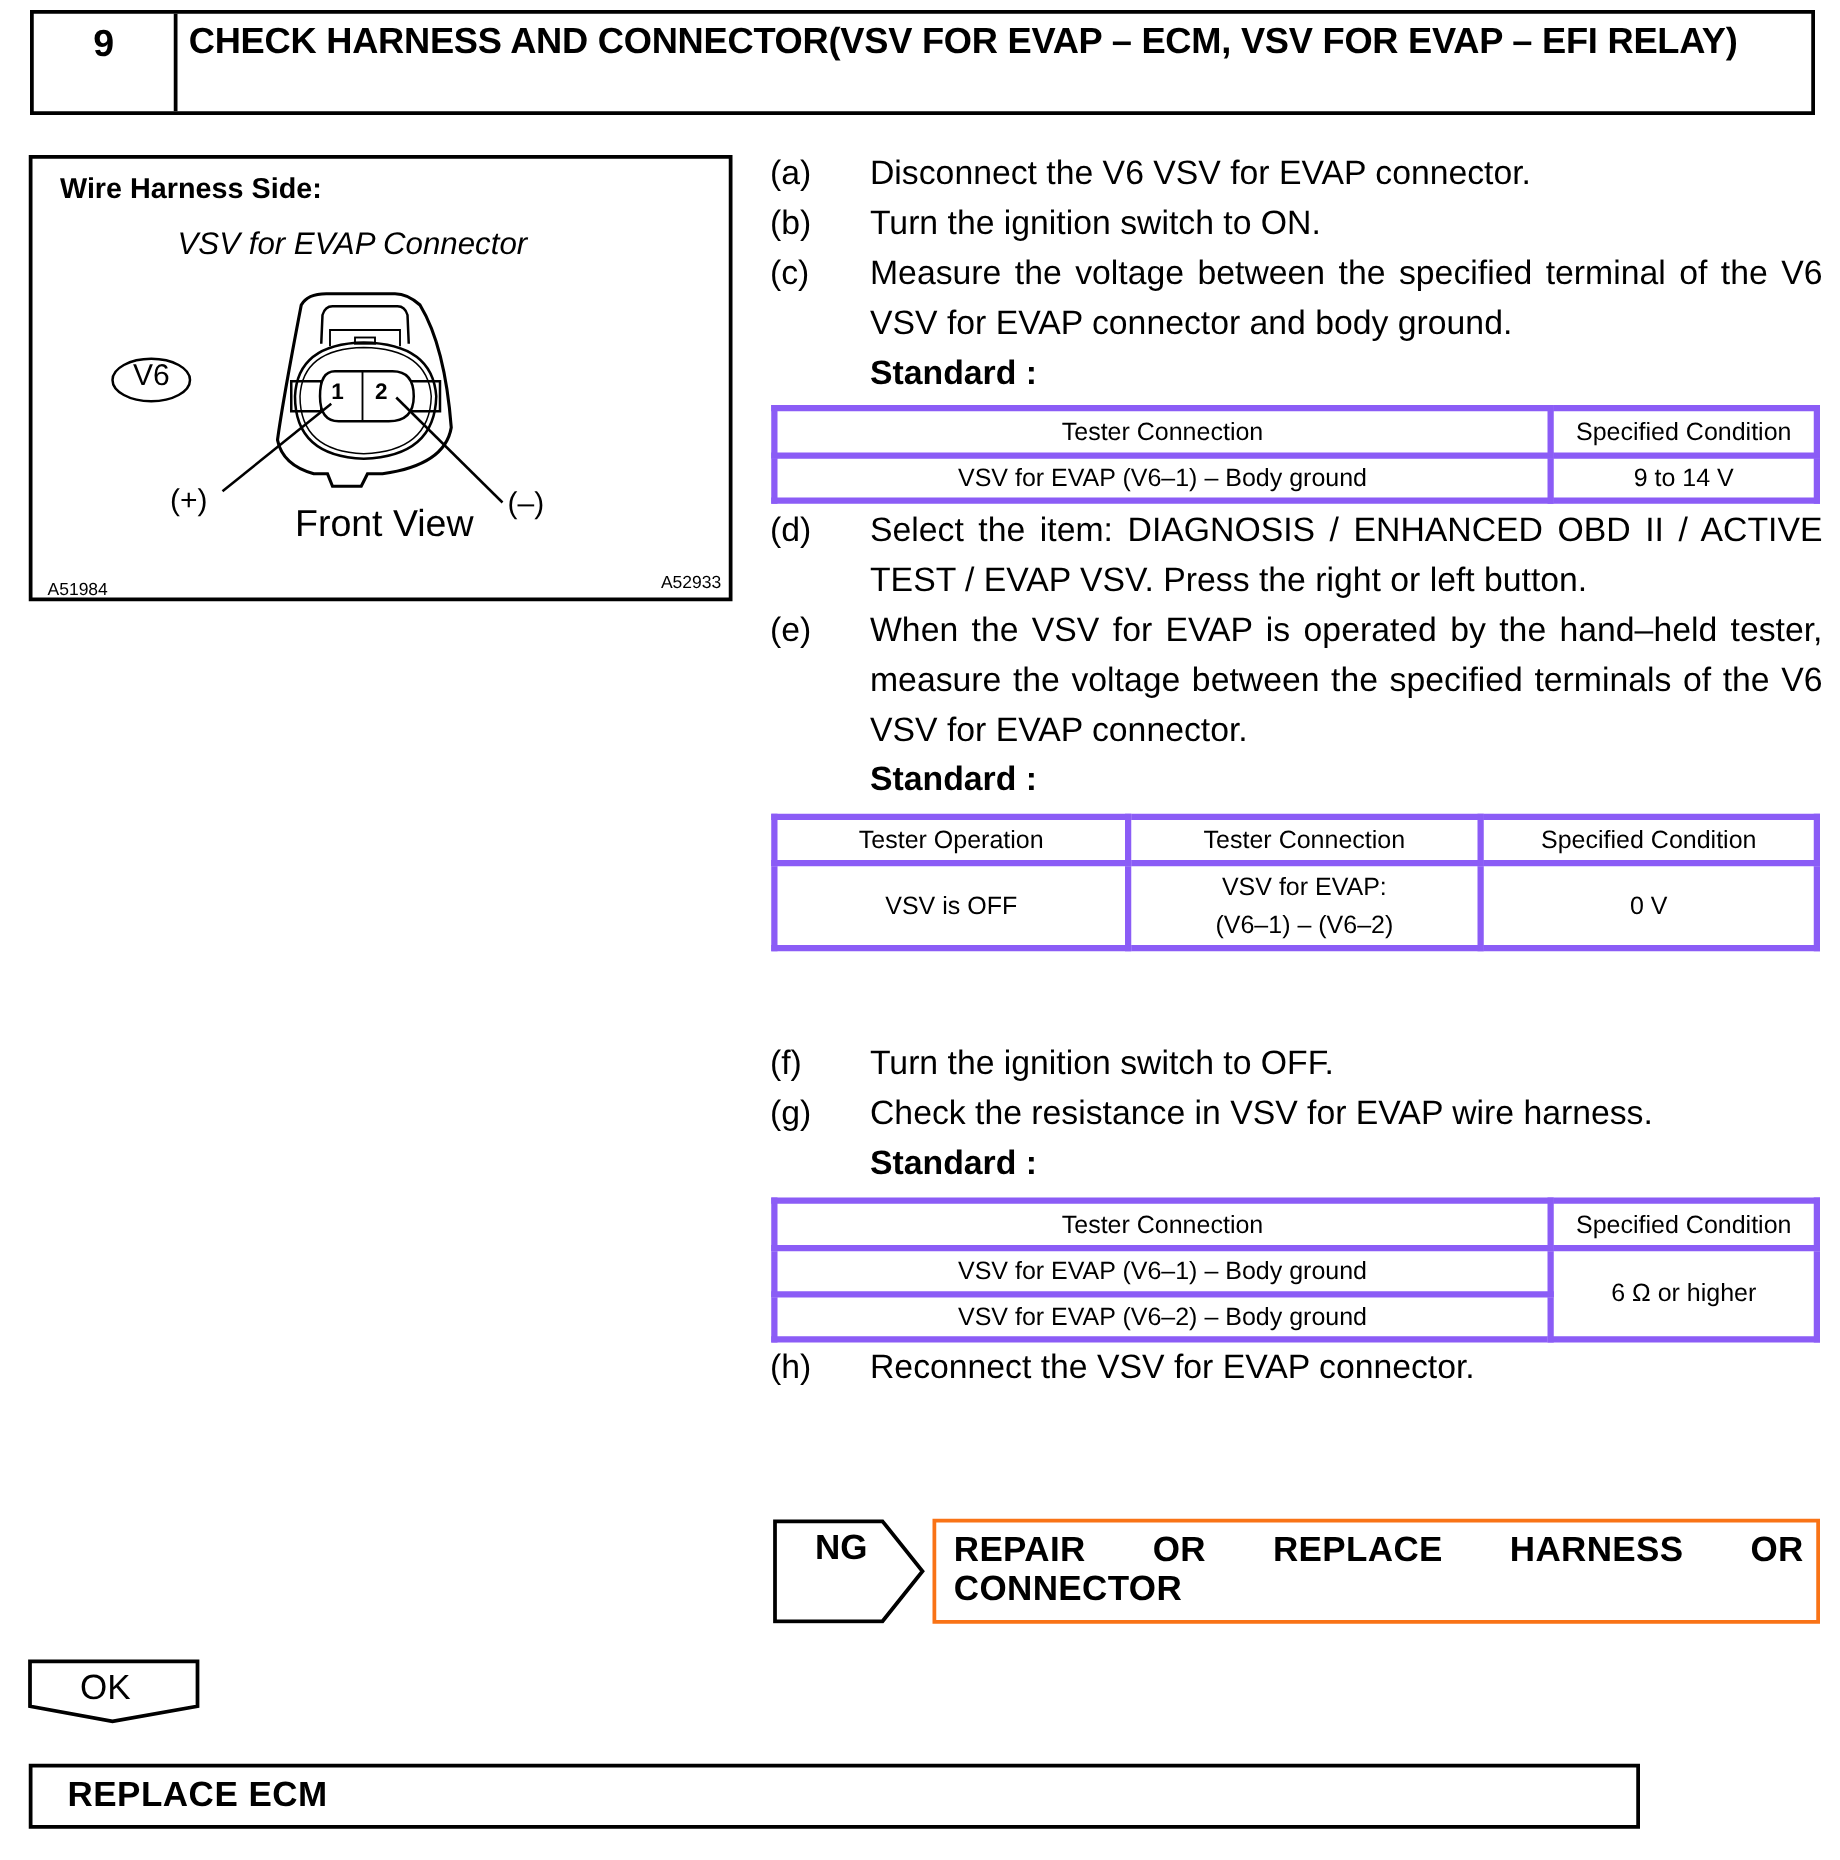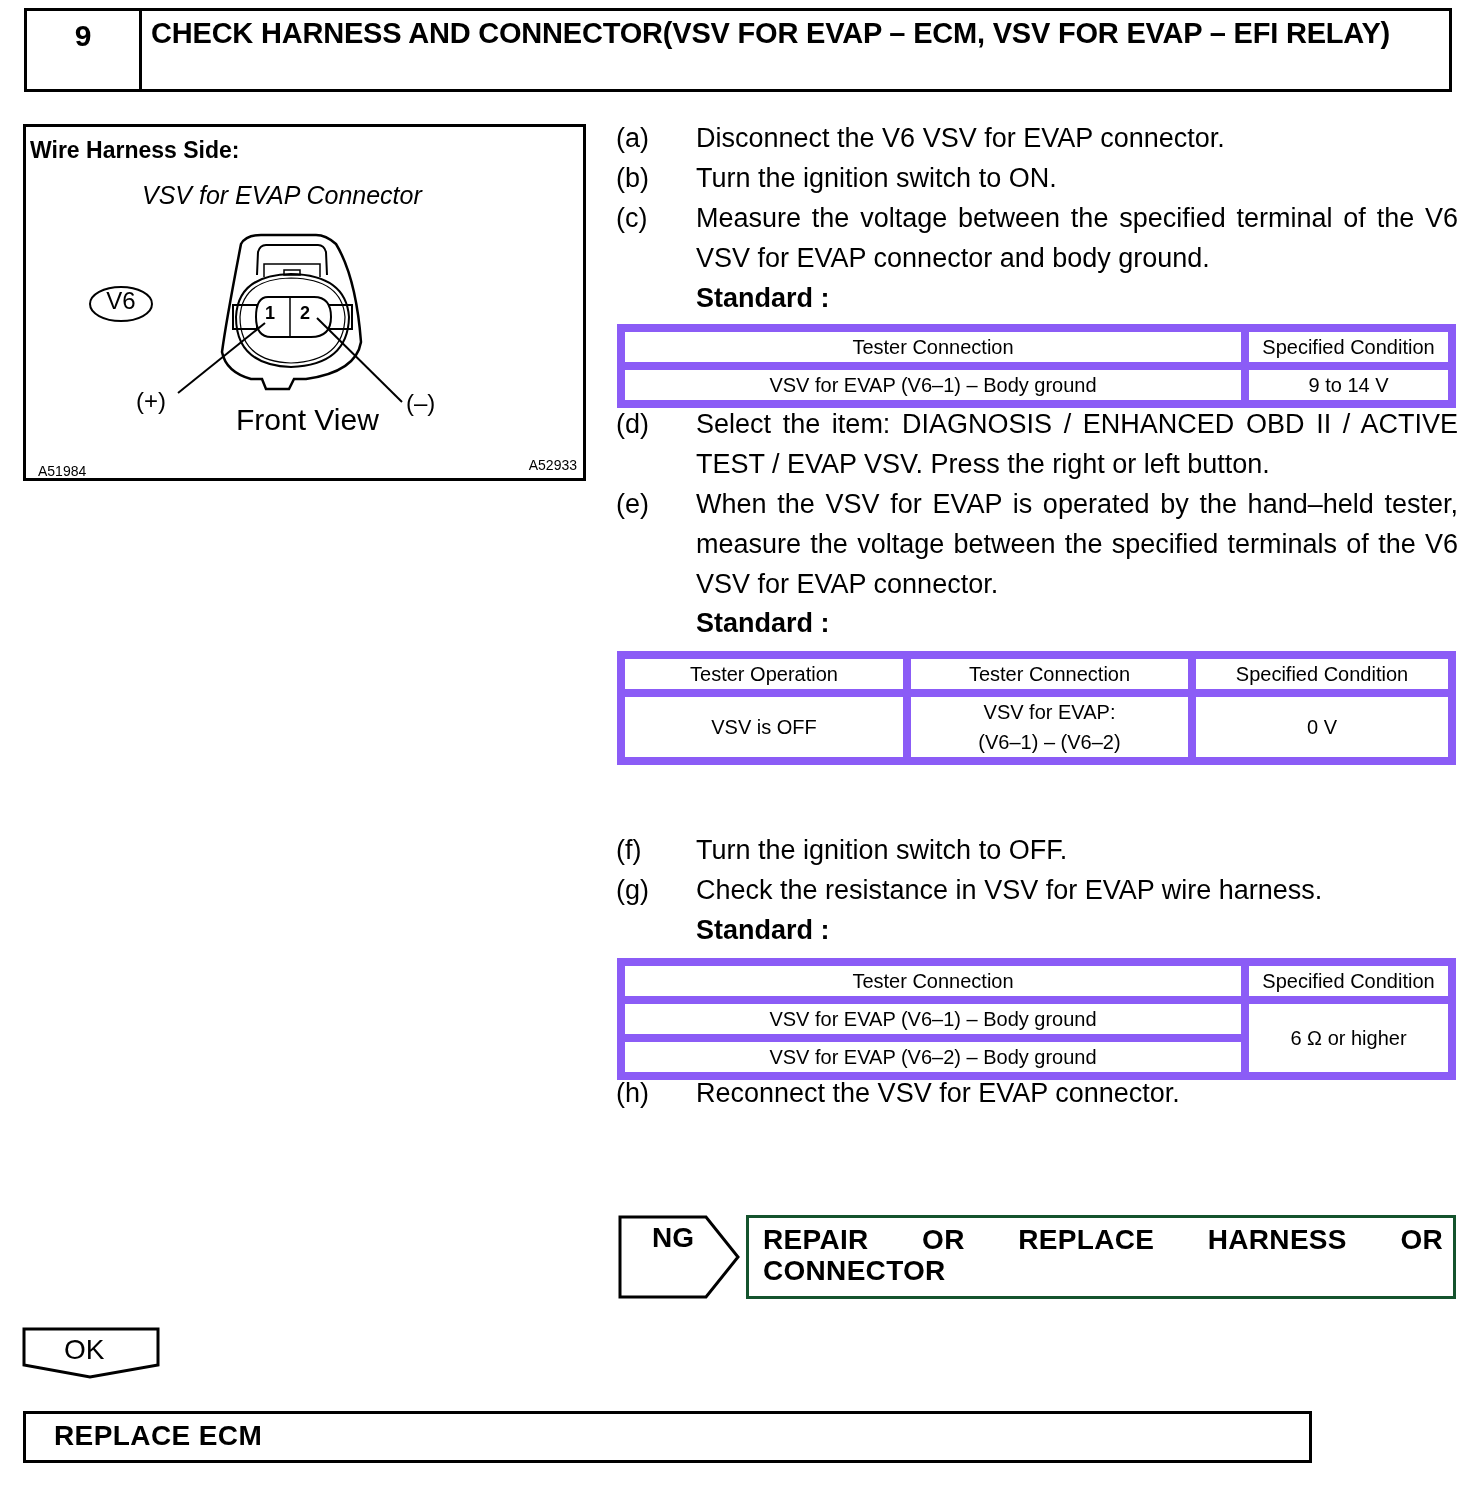--- a/index.html
+++ b/index.html
@@ -11,44 +11,44 @@
   #header { left: 24px; top: 8px; width: 1428px; height: 84px; border: 3px solid #000; box-sizing: border-box; }
   #step-num { position: absolute; left: 0; top: 0; width: 112px; height: 78px; border-right: 3px solid #000;
               font-weight: bold; font-size: 30px; text-align: center; line-height: 50px; }
   #step-title { position: absolute; left: 124px; top: 6px; right: 20px; font-weight: bold; font-size: 29px;
                 line-height: 33px; letter-spacing: -0.2px; }
 
   
   #figure { left: 23px; top: 124px; width: 563px; height: 357px; border: 3px solid #000; box-sizing: border-box; }
   #fig-svg { position: absolute; left: 0; top: 0; }
   .fig-text { position: absolute; white-space: nowrap; }
-  #fig-heading { left: 4px; top: 10px; font-weight: bold; font-size: 23px; }
+  #fig-heading { left: 22px; top: 10px; font-weight: bold; font-size: 23px; }
   #fig-subtitle { left: 116px; top: 54px; font-size: 25px; font-style: italic; }
   #fig-front { left: 210px; top: 276px; font-size: 30px; }
   #fig-plus { left: 110px; top: 260px; font-size: 24px; }
   #fig-minus { left: 380px; top: 262px; font-size: 24px; }
   #fig-code-left { left: 12px; top: 336px; font-size: 14px; }
   #fig-code-right { right: 6px; top: 330px; font-size: 14px; }
   #fig-v6 { left: 66px; top: 160px; font-size: 24px; width: 58px; text-align: center; }
   .pin-label { position: absolute; font-size: 18px; font-weight: bold; }
 
   
   .step { position: absolute; left: 616px; width: 842px; font-size: 27px; line-height: 40px; }
   .step .letter { position: absolute; left: 0; top: 0; }
   .step .body { margin-left: 80px; text-align: justify; }
   .std { position: absolute; left: 696px; font-size: 27px; font-weight: bold; line-height: 40px; }
 
   table.spec { position: absolute; left: 617px; border-collapse: collapse; font-size: 20px; }
-  table.spec td, table.spec th { border: 8px solid #8b5cf6; text-align: center; font-weight: normal; padding: 0; line-height: 30px; }
+  table.spec td, table.spec th { border: 5px solid #8b5cf6; text-align: center; font-weight: normal; padding: 0; line-height: 30px; }
   table.spec { border: 3px solid #000; }
 
   
   #ng-box { left: 618px; top: 1215px; width: 124px; height: 84px; }
   #ng-label { left: 652px; top: 1222px; font-size: 28px; font-weight: bold; }
-  #ng-action { left: 746px; top: 1215px; width: 710px; height: 84px; border: 3px solid #14532d; box-sizing: border-box; }
+  #ng-action { left: 746px; top: 1215px; width: 710px; height: 84px; border: 3px solid #f97316; box-sizing: border-box; }
   #ng-action-text { position: absolute; left: 14px; top: 6px; right: 10px; font-weight: bold; font-size: 28px;
                     line-height: 31px; text-align: justify; text-align-last: left; letter-spacing: 0.3px; }
 
   
   #ok-box { left: 22px; top: 1327px; width: 140px; height: 54px; }
   #ok-label { left: 64px; top: 1334px; font-size: 28px; font-weight: normal; text-align: right; }
 
   #final { left: 23px; top: 1411px; width: 1289px; height: 52px; border: 3px solid #000; box-sizing: border-box; }
   #final-text { position: absolute; left: 28px; top: 6px; font-weight: bold; font-size: 28px; letter-spacing: 0.4px; }
 </style>

